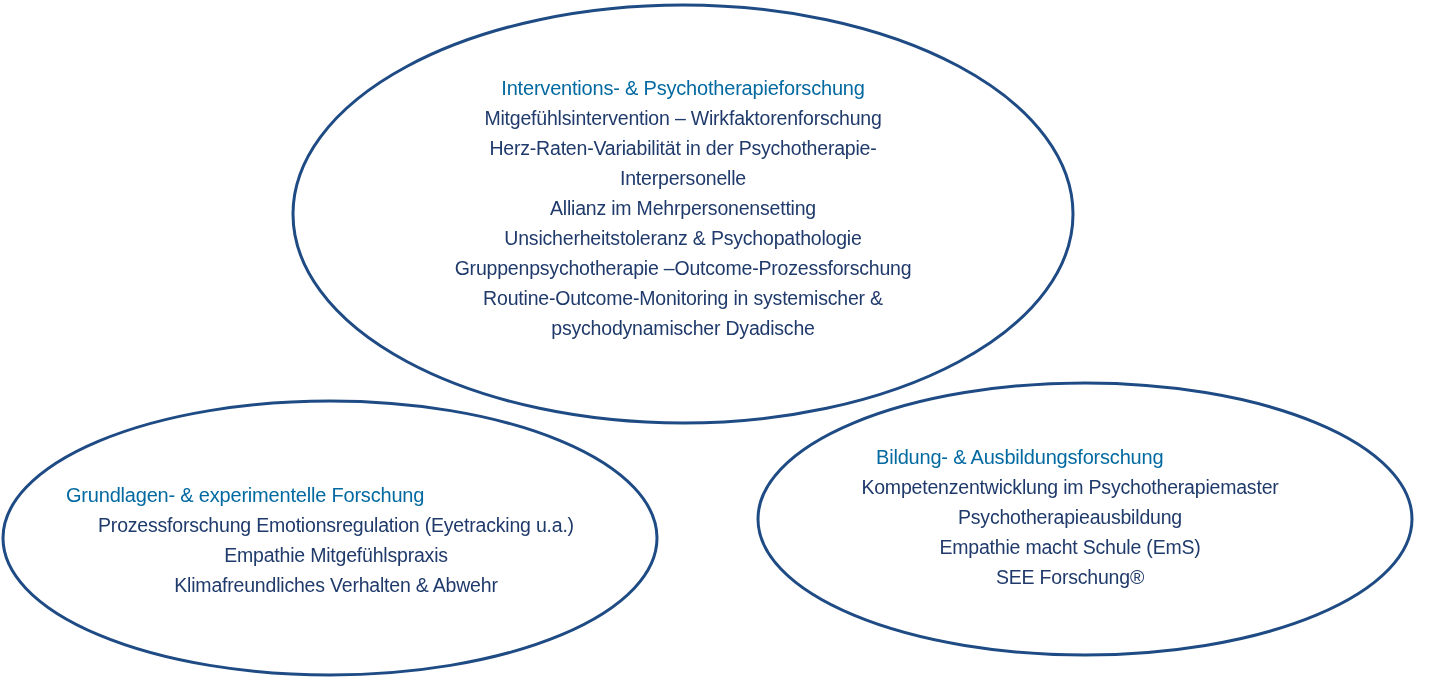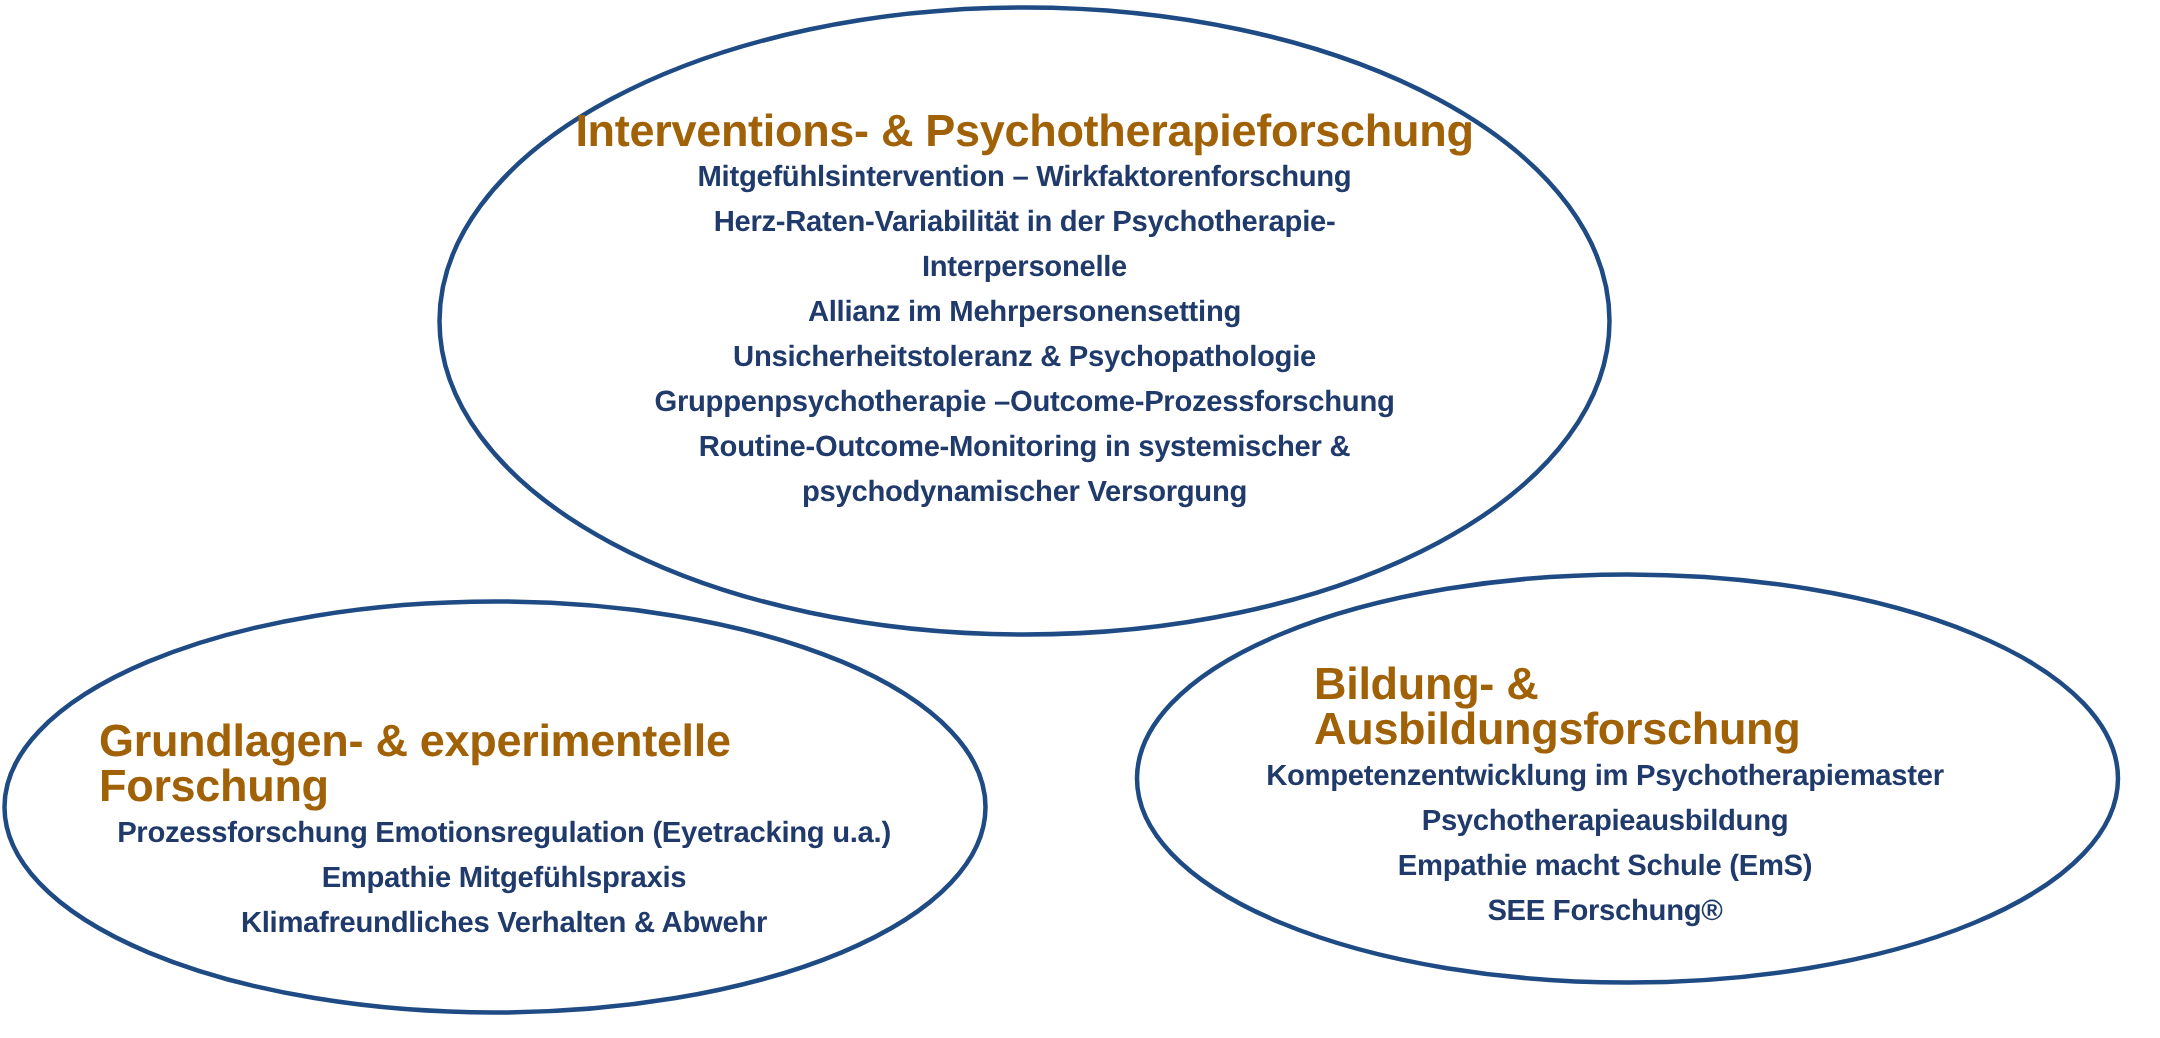--- a/index.html
+++ b/index.html
@@ -21,31 +21,30 @@
       top: 0;
       width: 1440px;
       height: 692px;
     }
     .cluster {
       position: absolute;
       text-align: center;
       color: #1f3a6b;
     }
     .cluster .title {
-      font-weight: bold;
-      font-size: 30px;
+      font-weight: normal;
+      font-size: 20px;
       line-height: 30px;
-      color: #a16207;
+      color: #0369a1;
       letter-spacing: -0.2px;
     }
     .cluster .items {
       margin: 0;
       padding: 0;
       list-style: none;
-      font-weight: bold;
     }
     .cluster .items li {
       font-size: 19.5px;
       line-height: 30px;
       white-space: nowrap;
       letter-spacing: -0.2px;
     }
     #cluster-top {
       left: 383px;
       top: 73px;
@@ -82,21 +81,21 @@
 <div class="cluster" id="cluster-top">
   <div class="title">Interventions- &amp; Psychotherapieforschung</div>
   <ul class="items">
     <li>Mitgefühlsintervention – Wirkfaktorenforschung</li>
     <li>Herz-Raten-Variabilität in der Psychotherapie-</li>
     <li>Interpersonelle</li>
     <li>Allianz im Mehrpersonensetting</li>
     <li>Unsicherheitstoleranz &amp; Psychopathologie</li>
     <li>Gruppenpsychotherapie –Outcome-Prozessforschung</li>
     <li>Routine-Outcome-Monitoring in systemischer &amp;</li>
-    <li>psychodynamischer Versorgung</li>
+    <li>psychodynamischer Dyadische</li>
   </ul>
 </div>
 
 <div class="cluster" id="cluster-left">
   <div class="title">Grundlagen- &amp; experimentelle Forschung</div>
   <ul class="items">
     <li>Prozessforschung Emotionsregulation (Eyetracking u.a.)</li>
     <li>Empathie Mitgefühlspraxis</li>
     <li>Klimafreundliches Verhalten &amp; Abwehr</li>
   </ul>

